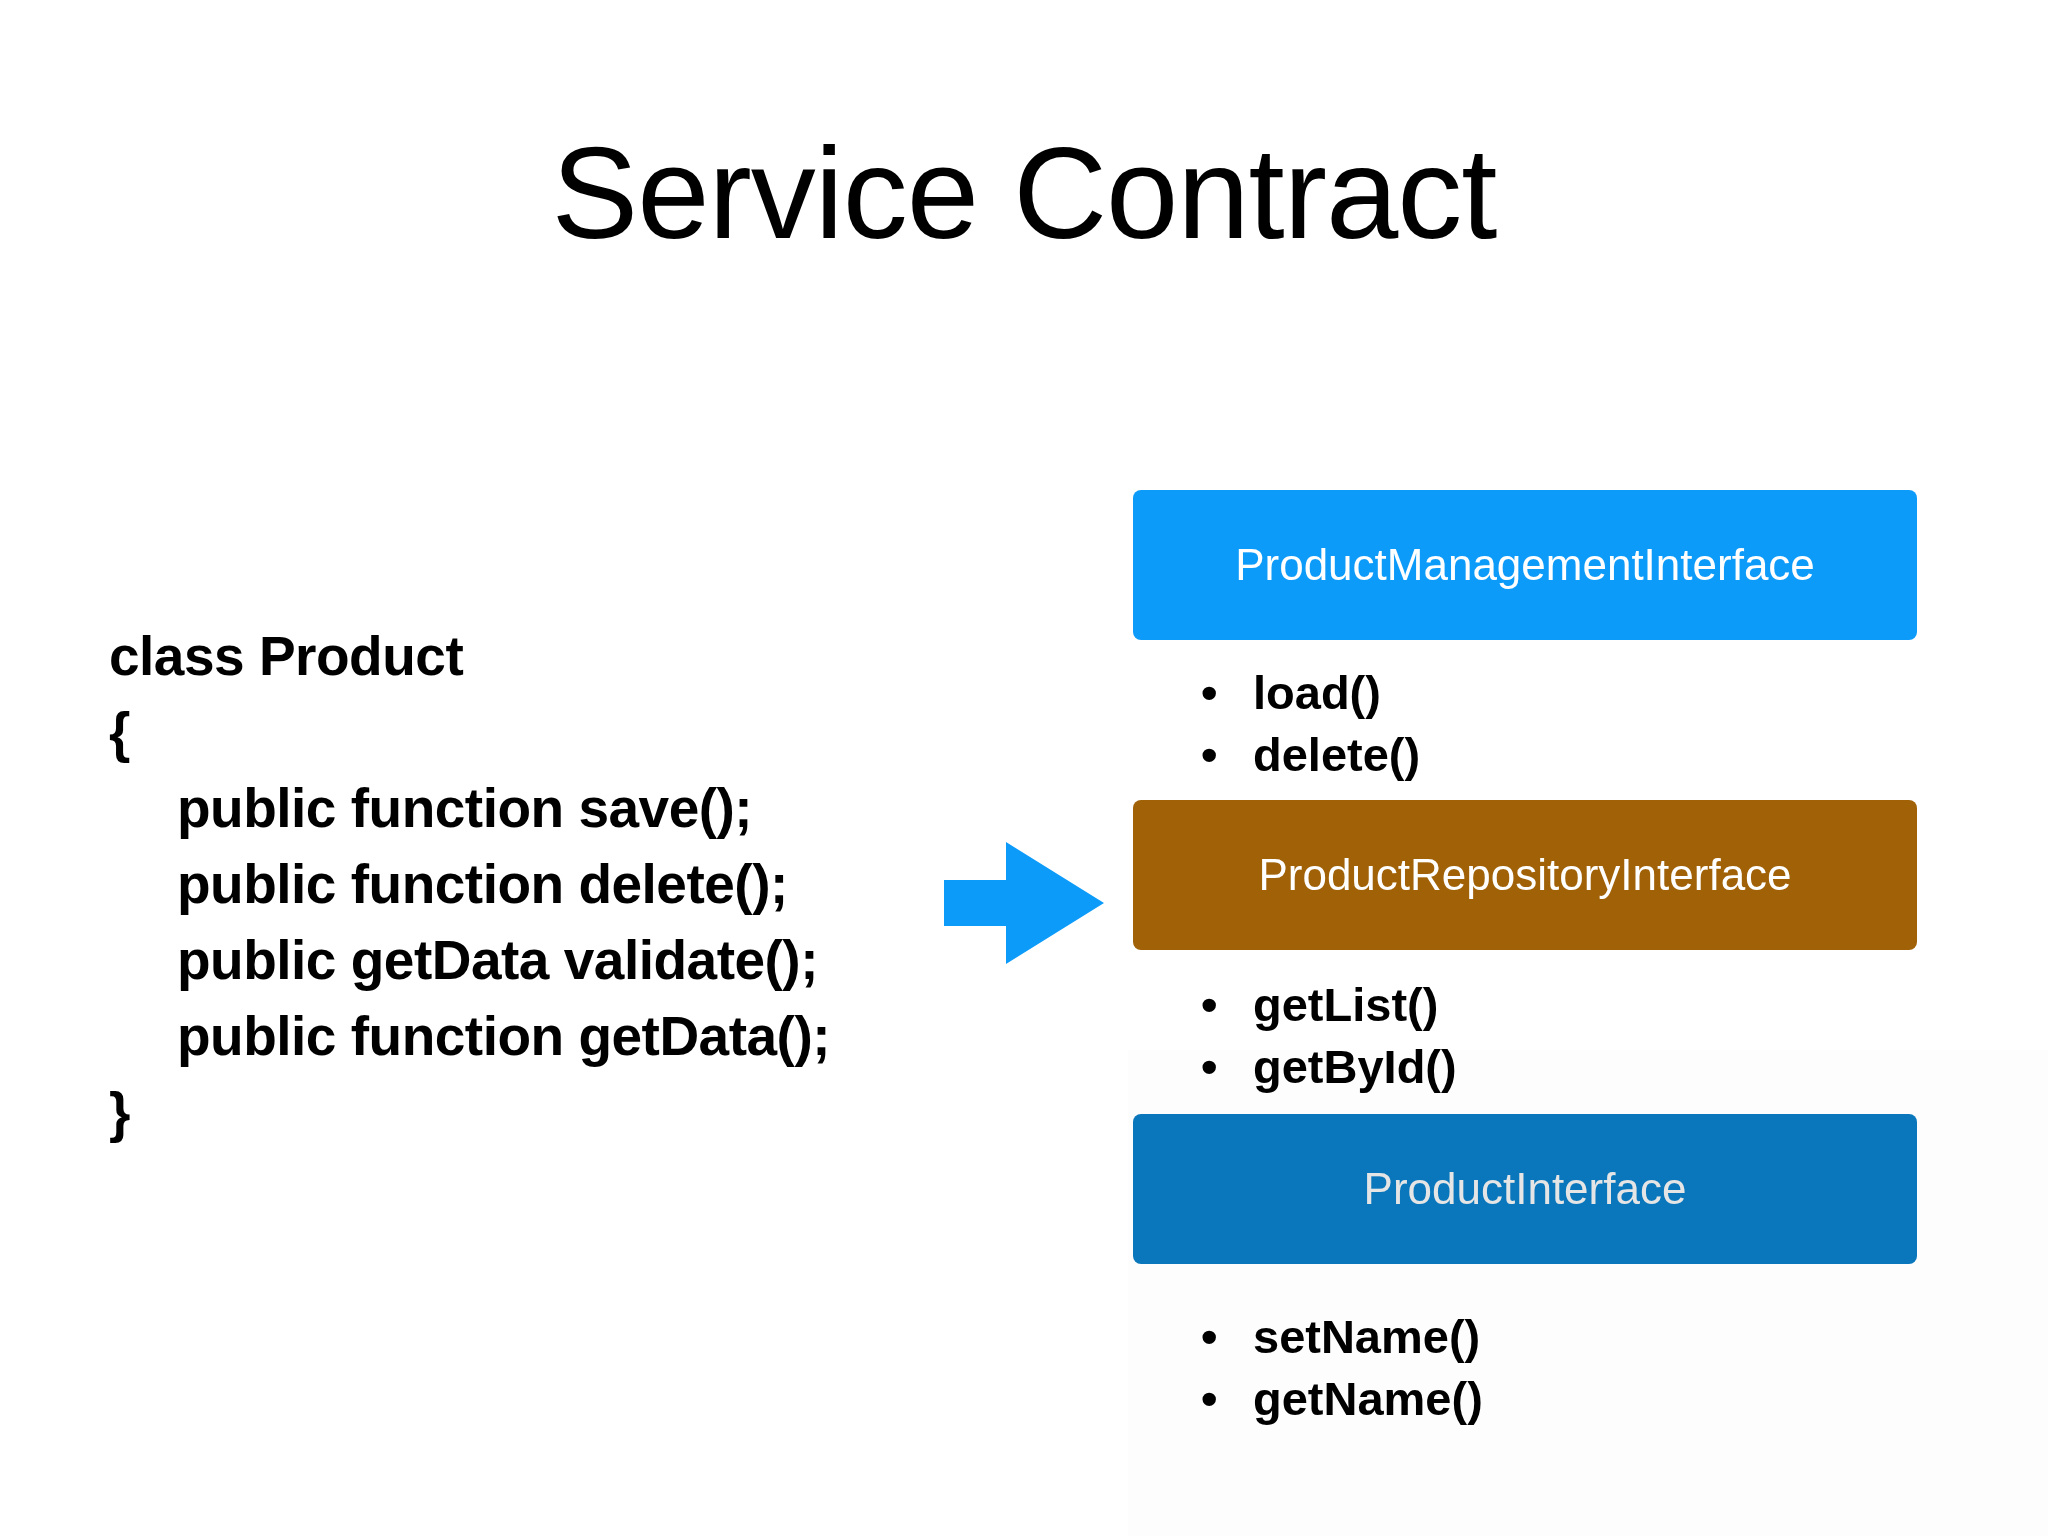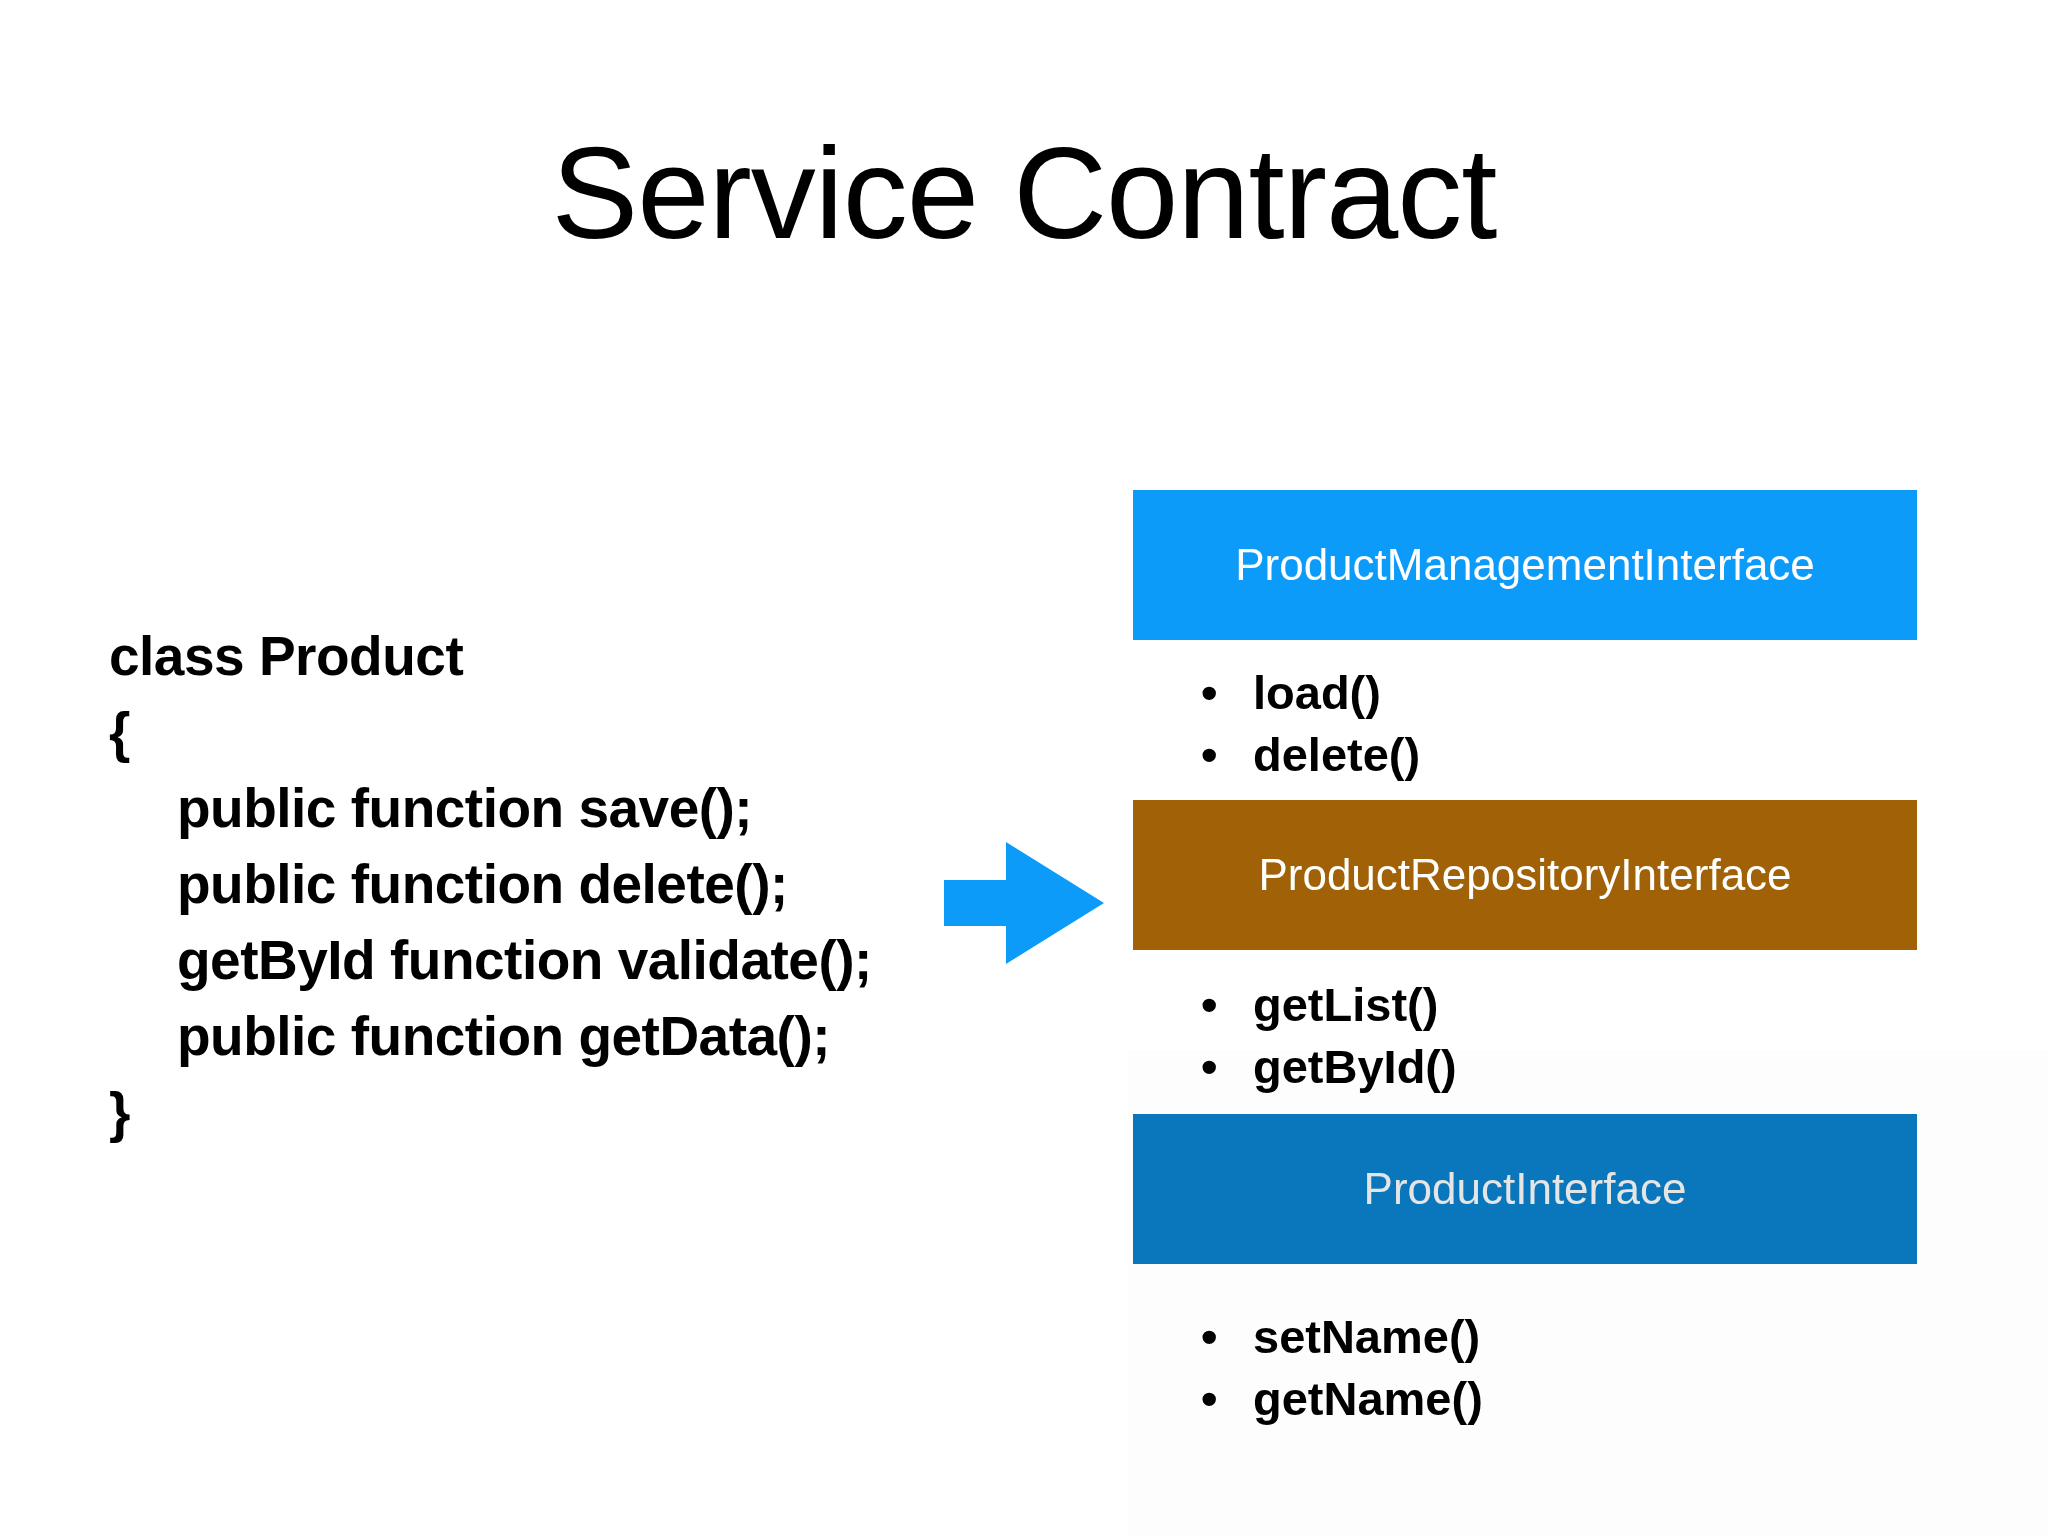--- a/index.html
+++ b/index.html
@@ -87,20 +87,21 @@
     width: 784px;
     height: 150px;
     display: flex;
     align-items: center;
     justify-content: center;
     color: #ffffff;
     font-size: 44px;
     font-weight: 400;
     letter-spacing: 0px;
     box-sizing: border-box;
+    border-radius: 8px;
   }
 
   .iface-methods {
     margin: 0;
     padding: 0;
     list-style: none;
     color: #000000;
     font-weight: 700;
     font-size: 47px;
     line-height: 62px;
@@ -128,21 +129,21 @@
 
   <div class="bg-tint"></div>
 
   <div class="slide-title">Service Contract</div>
 
   <div class="code-block">
     <div class="code-line">class Product</div>
     <div class="code-line">{</div>
     <div class="code-line indent">public function save();</div>
     <div class="code-line indent">public function delete();</div>
-    <div class="code-line indent">getById function validate();</div>
+    <div class="code-line indent">public getData validate();</div>
     <div class="code-line indent">public function getData();</div>
     <div class="code-line">}</div>
   </div>
 
   <div class="arrow">
     <svg width="160" height="122" viewBox="0 0 160 122" xmlns="http://www.w3.org/2000/svg">
       <polygon id="arrow-shape" points="0,38 62,38 62,0 160,61 62,122 62,84 0,84" fill="#0D9BFA"></polygon>
     </svg>
   </div>
 

